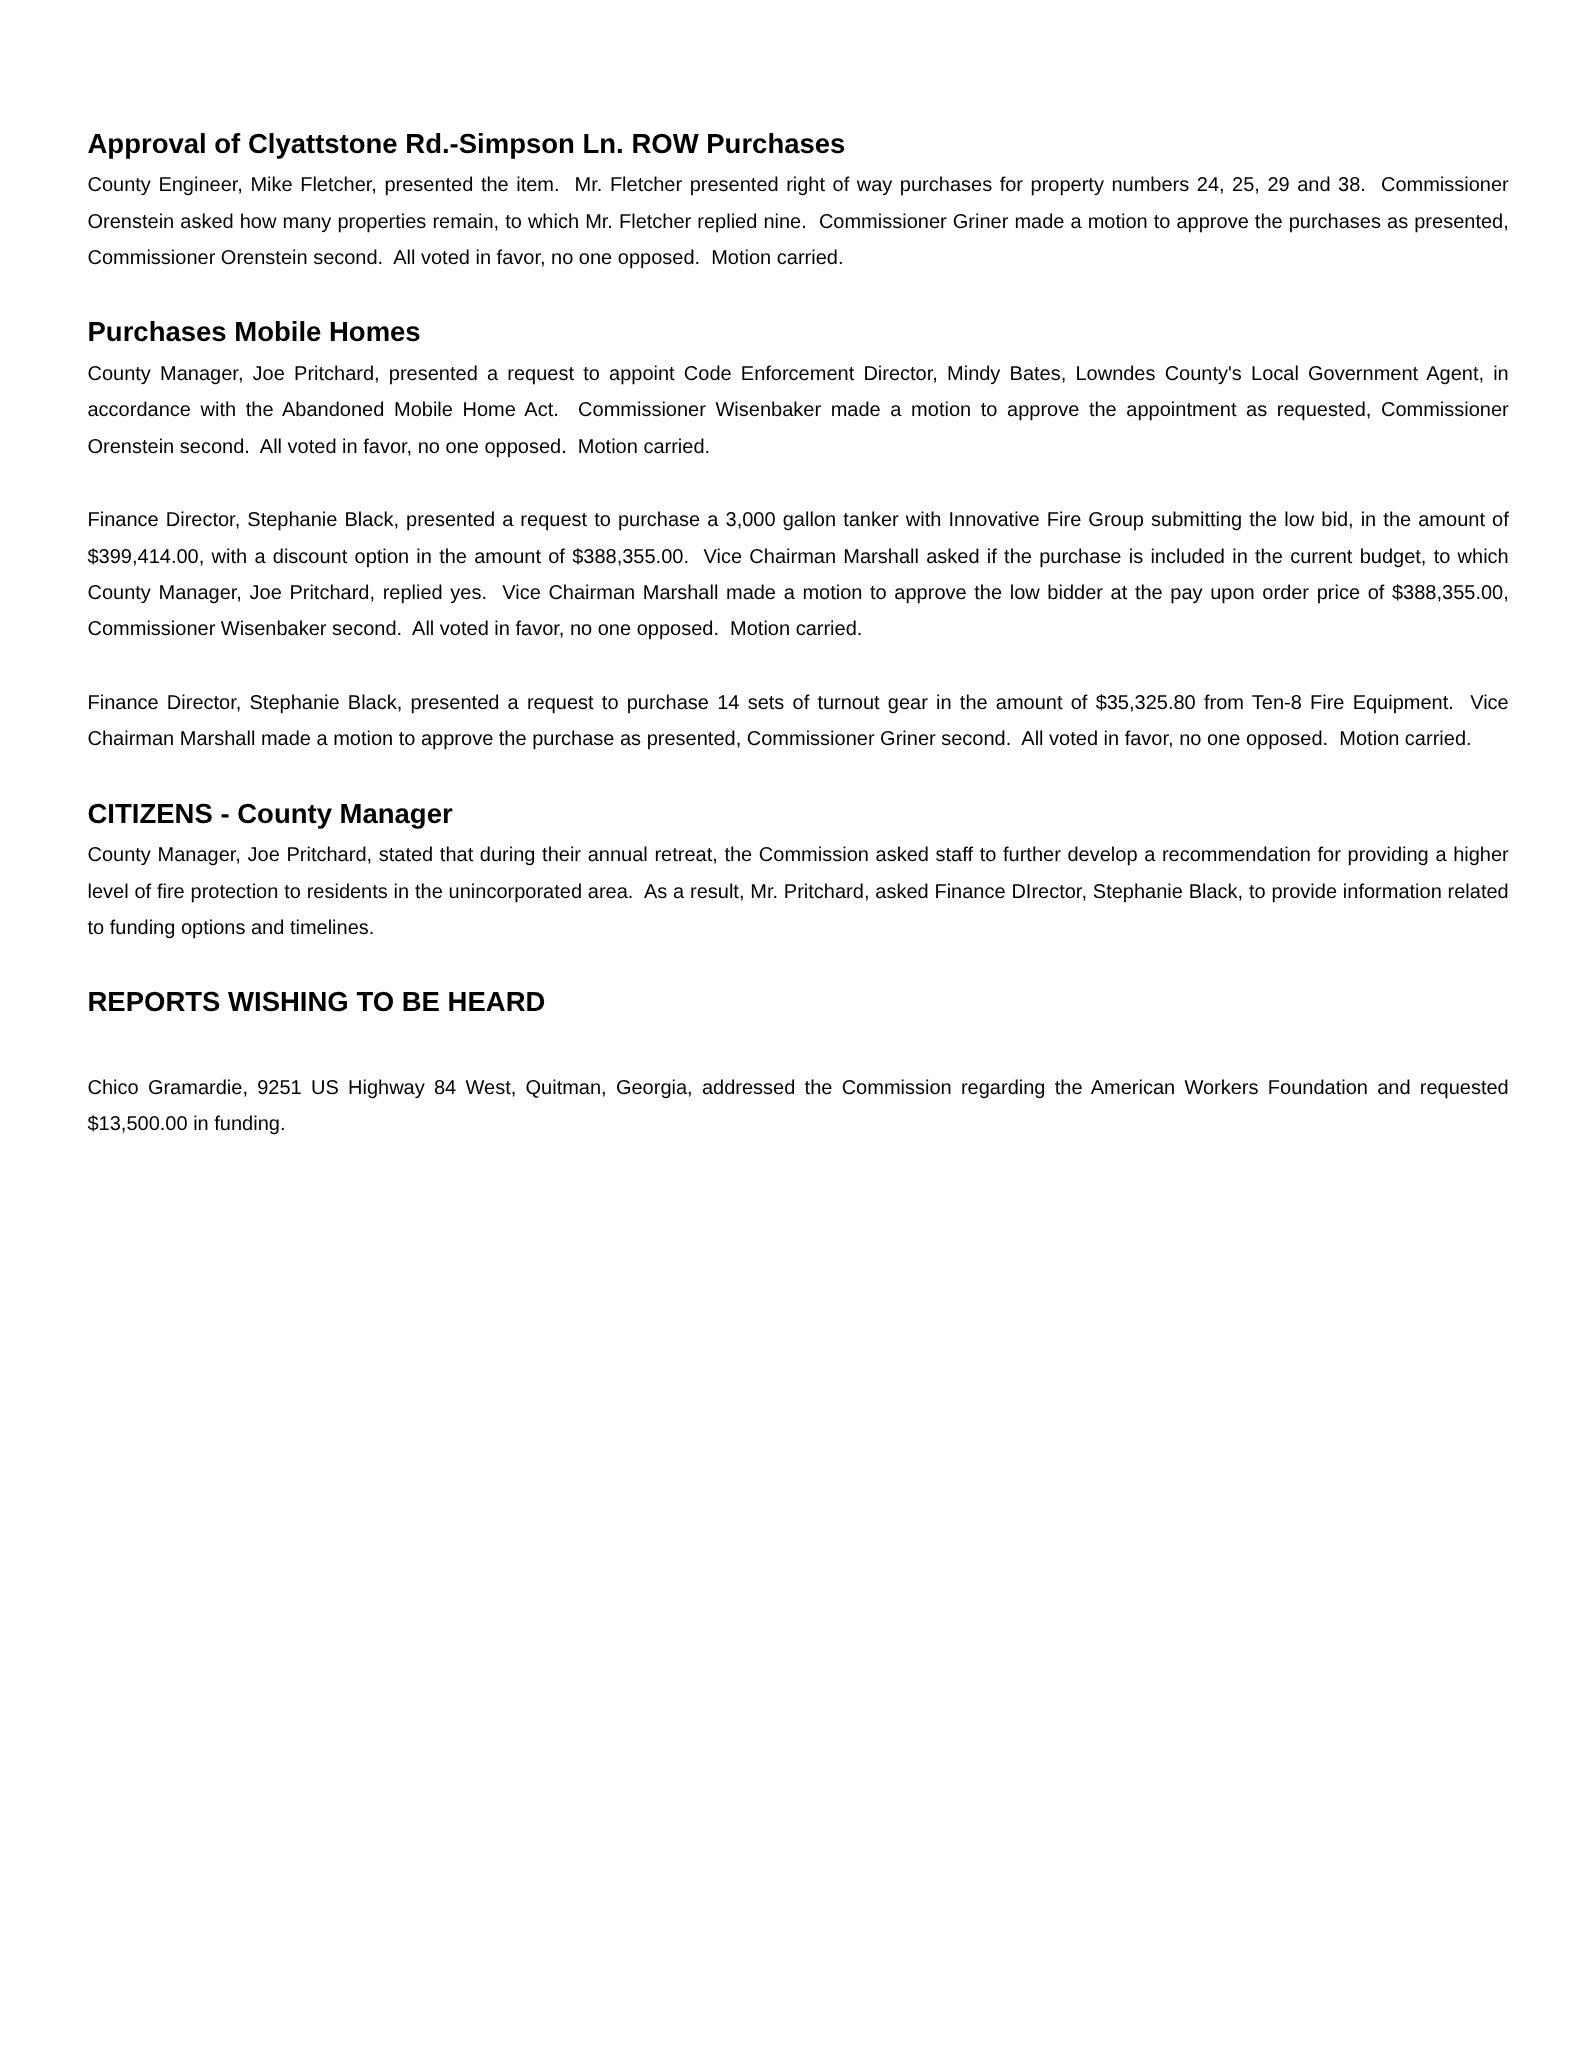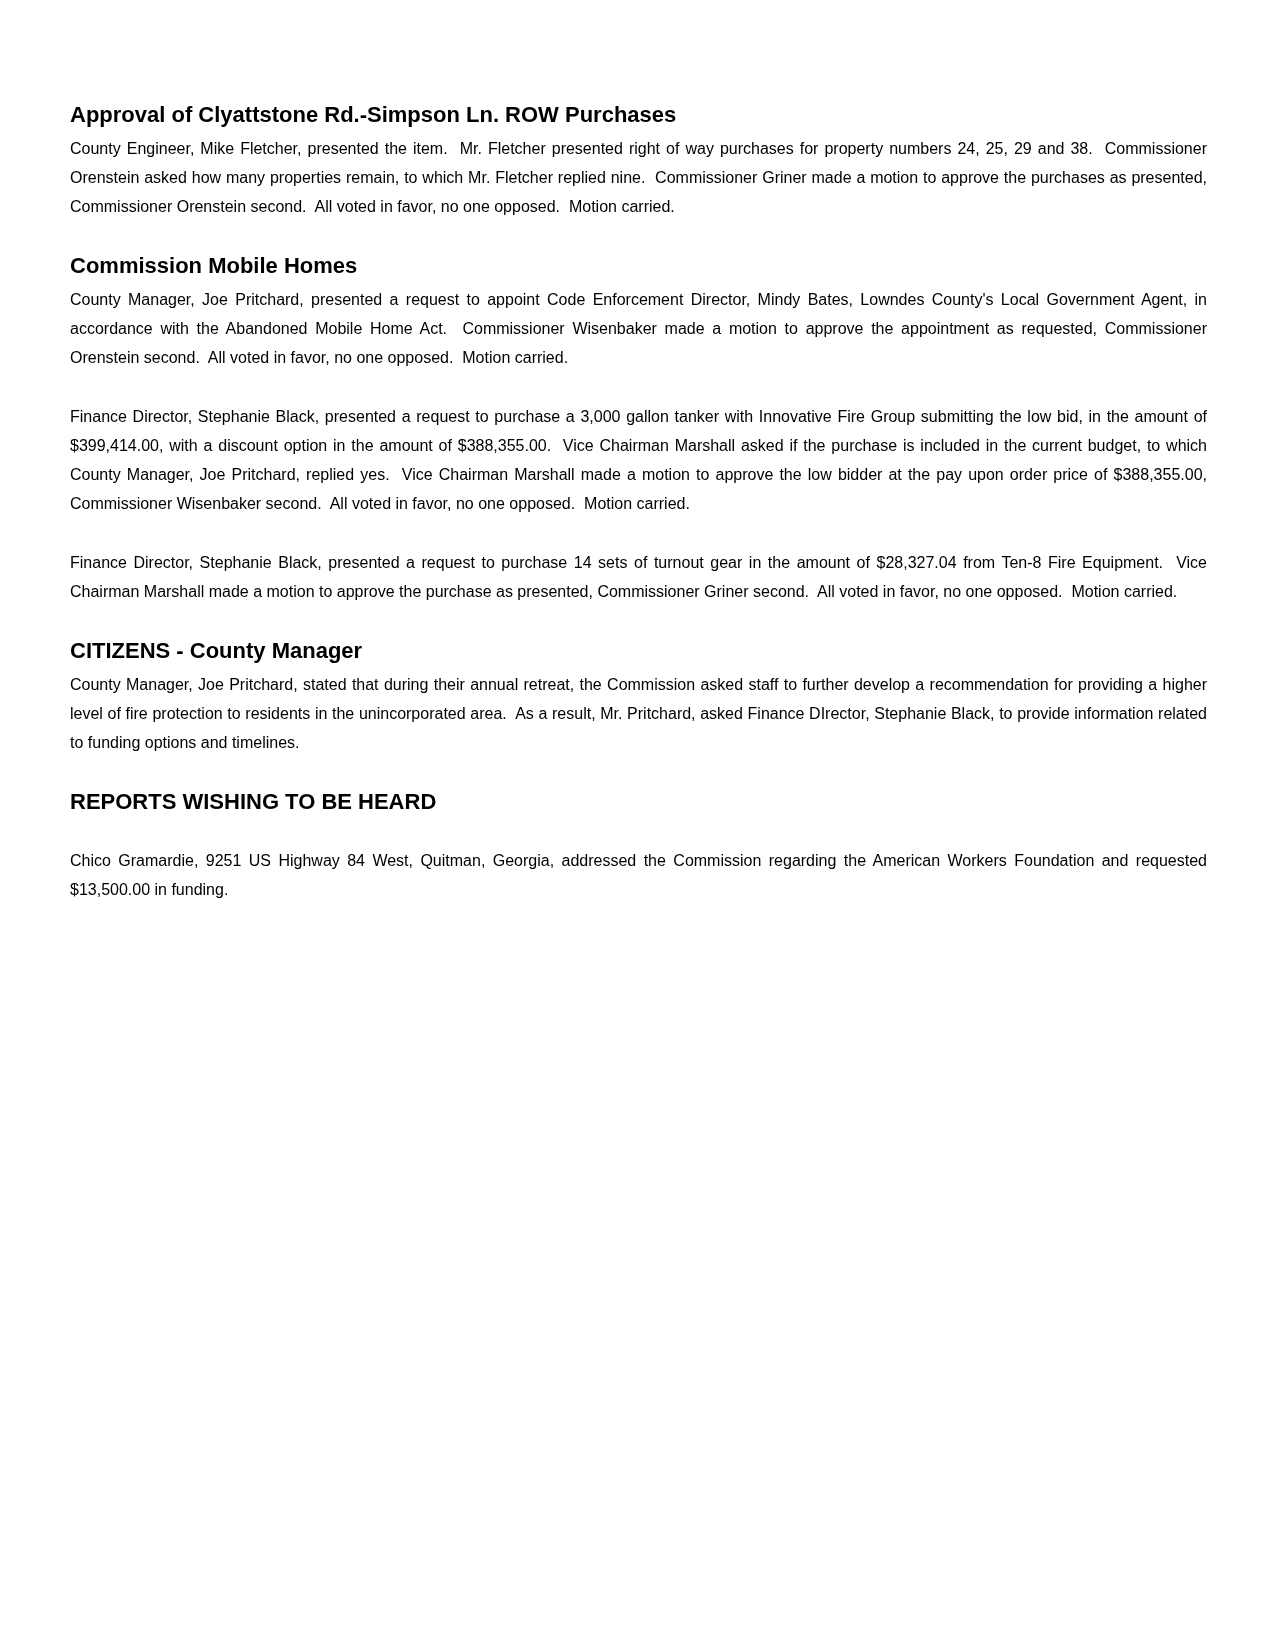--- a/index.html
+++ b/index.html
@@ -26,44 +26,44 @@
     text-align: left;
     white-space: pre-wrap;
   }
   .doc-section p.body-text {
     font-size: 16px;
     line-height: 29px;
     text-align: justify;
     white-space: pre-wrap;
   }
   .doc-section.heading-only h2 { margin-bottom: 0; }
-  .doc-section.citizens p.body-text { margin-top: 30px; }
+  .doc-section.citizens p.body-text { margin-top: 40px; }
 </style>
 </head>
 <body>
 
 <div class="page">
 
   <section class="doc-section">
     <h2>Approval of Clyattstone Rd.-Simpson Ln. ROW Purchases</h2>
     <p class="body-text">County Engineer, Mike Fletcher, presented the item.  Mr. Fletcher presented right of way purchases for property numbers 24, 25, 29 and 38.  Commissioner Orenstein asked how many properties remain, to which Mr. Fletcher replied nine.  Commissioner Griner made a motion to approve the purchases as presented, Commissioner Orenstein second.  All voted in favor, no one opposed.  Motion carried.</p>
   </section>
 
   <section class="doc-section">
-    <h2>Commission Mobile Homes</h2>
+    <h2>Purchases Mobile Homes</h2>
     <p class="body-text">County Manager, Joe Pritchard, presented a request to appoint Code Enforcement Director, Mindy Bates, Lowndes County's Local Government Agent, in accordance with the Abandoned Mobile Home Act.  Commissioner Wisenbaker made a motion to approve the appointment as requested, Commissioner Orenstein second.  All voted in favor, no one opposed.  Motion carried.</p>
   </section>
 
 
   <section class="doc-section">
     <p class="body-text">Finance Director, Stephanie Black, presented a request to purchase a 3,000 gallon tanker with Innovative Fire Group submitting the low bid, in the amount of $399,414.00, with a discount option in the amount of $388,355.00.  Vice Chairman Marshall asked if the purchase is included in the current budget, to which County Manager, Joe Pritchard, replied yes.  Vice Chairman Marshall made a motion to approve the low bidder at the pay upon order price of $388,355.00, Commissioner Wisenbaker second.  All voted in favor, no one opposed.  Motion carried.</p>
   </section>
 
   <section class="doc-section">
-    <p class="body-text">Finance Director, Stephanie Black, presented a request to purchase 14 sets of turnout gear in the amount of $28,327.04 from Ten-8 Fire Equipment.  Vice Chairman Marshall made a motion to approve the purchase as presented, Commissioner Griner second.  All voted in favor, no one opposed.  Motion carried.</p>
+    <p class="body-text">Finance Director, Stephanie Black, presented a request to purchase 14 sets of turnout gear in the amount of $35,325.80 from Ten-8 Fire Equipment.  Vice Chairman Marshall made a motion to approve the purchase as presented, Commissioner Griner second.  All voted in favor, no one opposed.  Motion carried.</p>
   </section>
 
   <section class="doc-section">
     <h2>CITIZENS - County Manager</h2>
     <p class="body-text">County Manager, Joe Pritchard, stated that during their annual retreat, the Commission asked staff to further develop a recommendation for providing a higher level of fire protection to residents in the unincorporated area.  As a result, Mr. Pritchard, asked Finance DIrector, Stephanie Black, to provide information related to funding options and timelines.</p>
   </section>
 
   <section class="doc-section citizens">
     <h2>REPORTS WISHING TO BE HEARD</h2>
     <p class="body-text">Chico Gramardie, 9251 US Highway 84 West, Quitman, Georgia, addressed the Commission regarding the American Workers Foundation and requested $13,500.00 in funding.</p>

